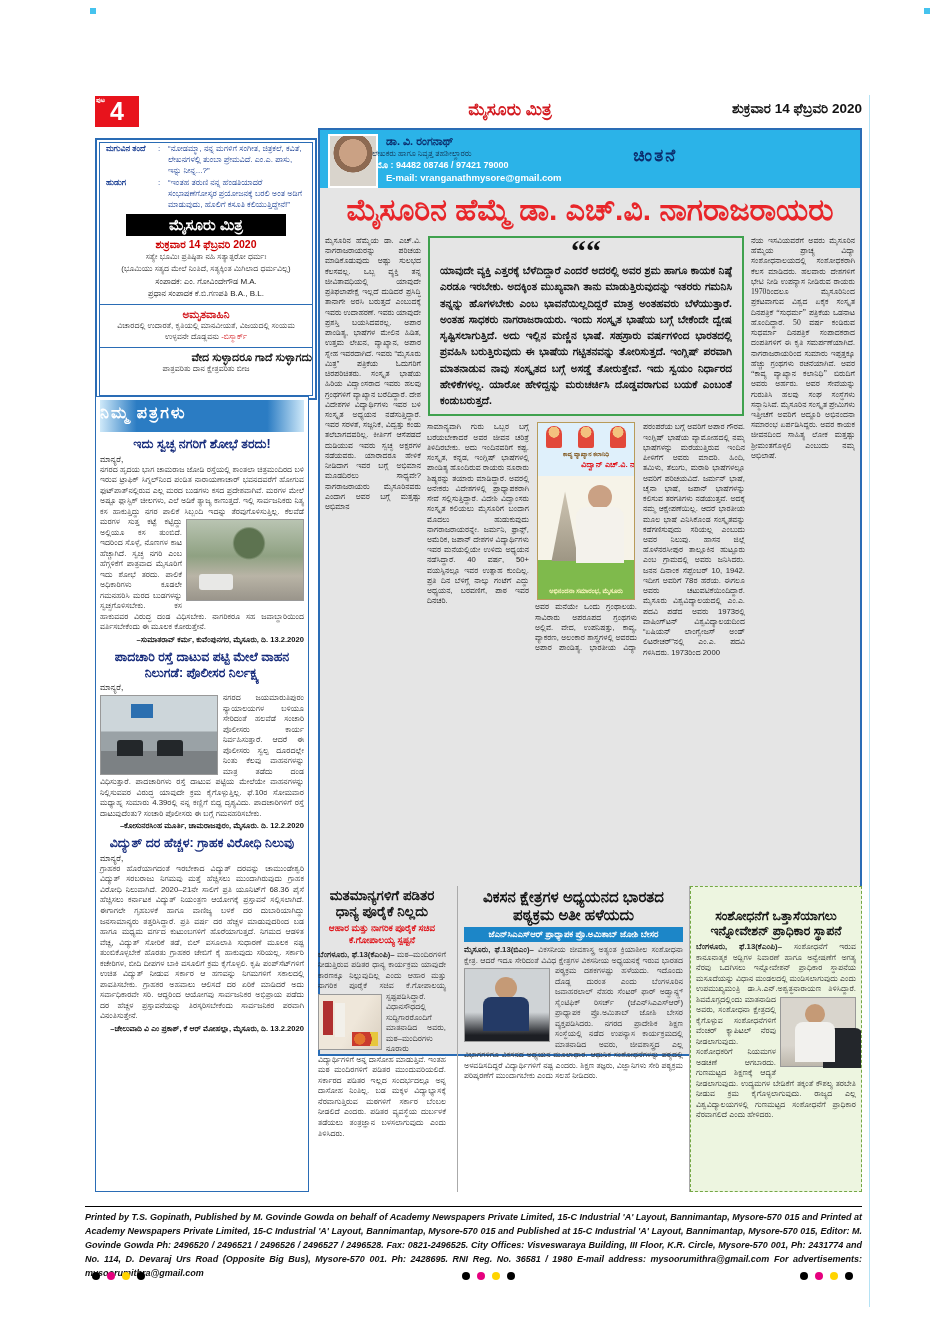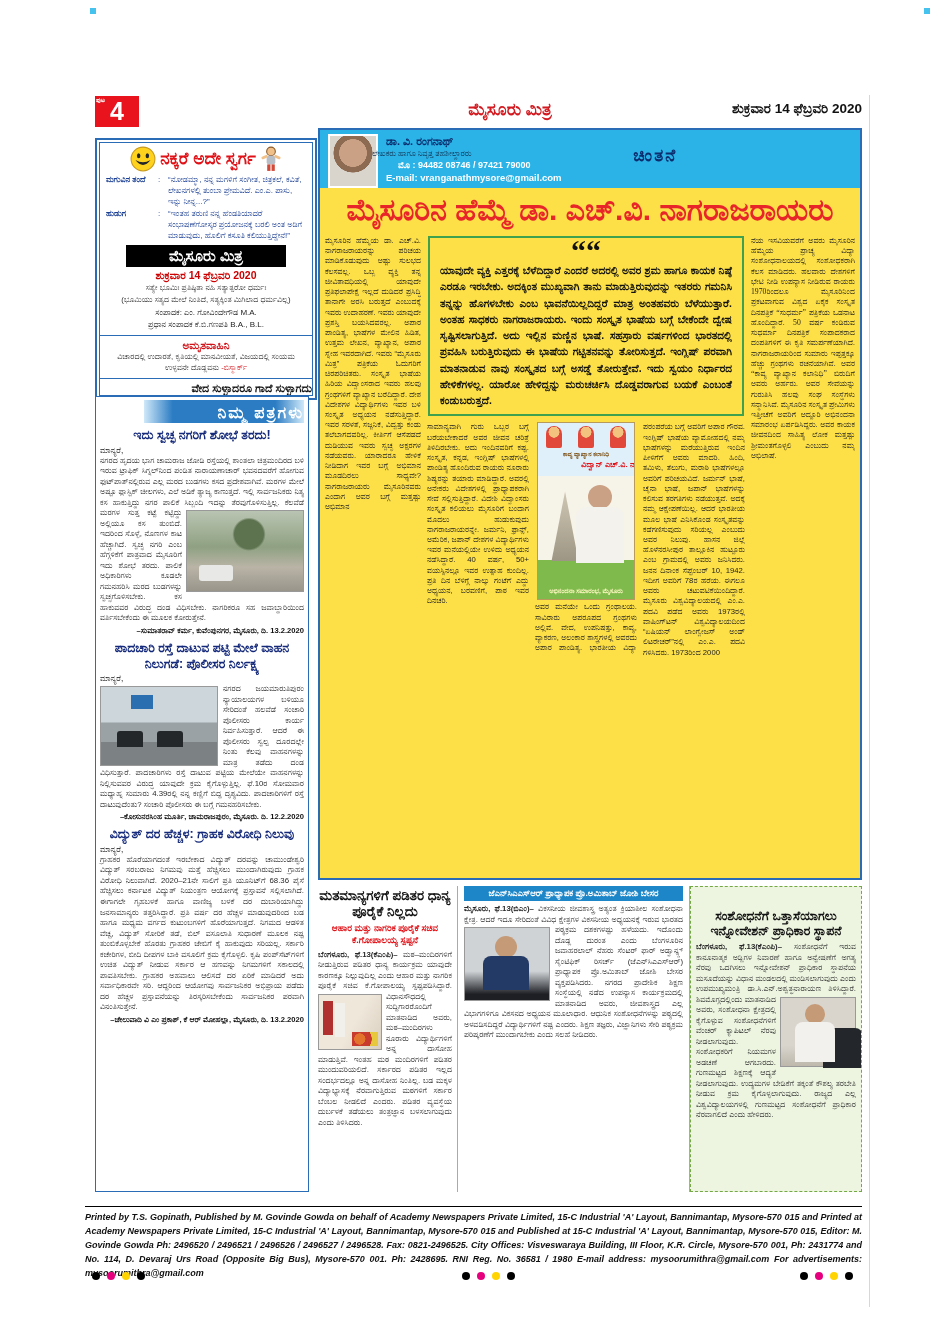--- a/index.html
+++ b/index.html
@@ -36,45 +36,45 @@
   .mm-ed{font-size:8px;text-align:center;color:#222;line-height:1.5;}
   .amv-t{color:#d01218;font-weight:bold;font-size:10.5px;text-align:center;margin-top:2px;}
   .amv-x{font-size:7.8px;text-align:center;color:#333;padding:0 10px;line-height:1.4;}
   .amv-a{color:#d01218;font-weight:normal;}
   .prov-t{font-weight:bold;font-size:11px;text-align:right;color:#111;margin-top:2px;}
   .prov-x{font-size:7.8px;text-align:center;color:#333;}
 
   
   .letters{position:absolute;left:95px;top:396px;width:214px;height:796px;border:1px solid #2a6cb5;
            padding:3px 4px;box-sizing:border-box;overflow:hidden;background:#fff;}
-  .let-banner{height:23px;background:linear-gradient(90deg,#cfe9f9,#2b7cc3 18%,#2b7cc3 82%,#cfe9f9);
-              color:#fff;font-weight:bold;font-size:16px;text-align:right;line-height:25px;letter-spacing:2px;margin-left:44px;}
+  .let-banner{height:32px;background:linear-gradient(90deg,#cfe9f9,#2b7cc3 18%,#2b7cc3 82%,#cfe9f9);
+              color:#fff;font-weight:bold;font-size:16px;text-align:left;line-height:25px;letter-spacing:2px;}
   .let-head{font-weight:bold;font-size:12.5px;color:#14297a;text-align:center;line-height:1.25;margin:5px 0 2px;}
   .let-sal{font-weight:normal;font-size:8.2px;color:#222;}
   .let-body{font-size:7.8px;line-height:1.35;text-align:justify;color:#2a2a2a;}
   .let-sig{font-size:7.6px;font-weight:bold;text-align:right;color:#111;margin:2px 0 3px;}
   .ph{border:1px solid #999;box-sizing:border-box;}
   .ph-street{float:right;width:118px;height:82px;margin:2px 0 2px 4px;
      background:linear-gradient(180deg,#b9c4b2 0%,#8fa182 45%,#b9b4a6 70%,#9a958b 100%);position:relative;}
   .ph-street::after{content:"";position:absolute;left:12px;bottom:10px;width:34px;height:16px;background:#e8e8e6;border-radius:3px;}
   .ph-street::before{content:"";position:absolute;left:40px;top:4px;width:44px;height:48px;background:radial-gradient(circle at 50% 40%,#5d7350 0 40%,transparent 46%);}
   .ph-autos{float:left;width:118px;height:80px;margin:2px 5px 2px 0;
      background:linear-gradient(180deg,#cdd6da 0 45%,#9aa2a6 46% 70%,#7c8184 70% 100%);position:relative;}
   .ph-autos::before{content:"";position:absolute;left:16px;bottom:18px;width:26px;height:16px;background:#23272a;border-radius:3px 3px 0 0;box-shadow:40px 0 0 #23272a;}
   .ph-autos::after{content:"";position:absolute;left:30px;top:8px;width:22px;height:14px;background:#2b6fb0;}
 
   
-  .main{position:absolute;left:318px;top:128px;width:544px;height:752px;border:2px solid #2a6cb5;
-        box-sizing:border-box;background:#fde047;overflow:hidden;}
+  .main{position:absolute;left:318px;top:128px;width:544px;height:928px;border:2px solid #2a6cb5;
+        box-sizing:border-box;background:#e5e5e5;overflow:hidden;}
   .strip{position:relative;height:58px;background:#2bb3e8;}
   .a-photo{position:absolute;left:8px;top:4px;width:46px;height:50px;border:2px solid #fff;
      background:radial-gradient(circle at 50% 34%,#caa184 0 34%,#8d6a52 35% 48%,#d9d4cc 49% 100%);}
   .a-name{position:absolute;left:66px;top:5px;font-weight:bold;font-size:11px;color:#0c2e6e;}
   .a-role{position:absolute;left:52px;top:19px;font-size:8px;color:#12314f;font-family:Liberation Serif, serif;}
-  .a-phone{position:absolute;left:78px;top:30px;font-weight:bold;font-size:9px;color:#fff;}
+  .a-phone{position:absolute;left:56px;top:30px;font-weight:bold;font-size:9px;color:#fff;}
   .a-mail{position:absolute;left:66px;top:42px;font-weight:bold;font-size:9.5px;color:#fff;}
   .kicker{position:absolute;left:58%;top:16px;font-weight:bold;font-size:17px;color:#0c2e6e;letter-spacing:2px;}
   .headline{color:#e8262a;font-weight:bold;font-size:30px;text-align:center;line-height:44px;height:44px;
             white-space:nowrap;overflow:hidden;}
   .mbody{display:flex;gap:6px;padding:4px 5px;height:632px;box-sizing:border-box;}
   .mcol{font-size:7.7px;line-height:1.33;text-align:justify;color:#222;overflow:hidden;}
   .mcol-l{width:96px;flex:none;}
   .mcol-r{width:104px;flex:none;font-family:Liberation Serif, serif;}
   .mcenter{flex:1;display:flex;flex-direction:column;min-width:0;}
   .qbox{border:2px solid #3fa14e;margin:0 1px 6px;padding:2px 10px 6px;position:relative;}
@@ -90,21 +90,21 @@
   .poster .temple{position:absolute;left:10px;bottom:38px;width:34px;height:70px;
      background:linear-gradient(180deg,#cfc6b4,#9e9684);clip-path:polygon(50% 0,90% 100%,10% 100%);}
   .poster .man{position:absolute;right:8px;bottom:36px;width:52px;height:78px;}
   .poster .man::before{content:"";position:absolute;left:14px;top:0;width:24px;height:24px;border-radius:50%;background:#caa184;}
   .poster .man::after{content:"";position:absolute;left:2px;top:22px;width:48px;height:56px;border-radius:10px 10px 0 0;background:#f4f2ec;}
   .poster .pt3{position:absolute;bottom:4px;width:100%;text-align:center;font-size:6.5px;color:#fff8c2;font-weight:bold;}
 
   
   .bottom{position:absolute;left:318px;top:886px;width:544px;height:306px;display:flex;}
   .bart{overflow:hidden;box-sizing:border-box;}
-  .b1{width:140px;padding-right:5px;border-right:1px solid #aaa;}
+  .b1{width:140px;padding-right:11px;border-right:1px solid #aaa;}
   .b2{width:232px;padding:0 6px;border-right:1px solid #aaa;}
   .b3{width:172px;background:#edf5e0;border:1px dashed #74a844;padding:20px 5px;margin-left:0;}
   .b-head{font-weight:bold;font-size:13.5px;color:#101010;text-align:center;line-height:1.2;margin:2px 0 3px;}
   .b2 .b-head{font-size:15px;}
   .b3 .b-head{font-size:12.5px;}
   .b-sub-red{color:#e01218;font-weight:bold;font-size:9px;text-align:center;line-height:1.3;margin-bottom:3px;}
   .b-sub-blue{background:#1c86c8;color:#fff;font-weight:bold;font-size:8.5px;text-align:center;padding:2px 0;margin-bottom:3px;}
   .b-body{font-size:7.8px;line-height:1.35;text-align:justify;color:#2a2a2a;}
   .b-dl{font-weight:bold;}
   .ph-ritual{float:left;width:64px;height:56px;margin:2px 4px 2px 0;
@@ -142,37 +142,20 @@
       <span class="pglabel">ಪುಟ</span>
       <span>4</span>
     </div>
     <div class="mast">ಮೈಸೂರು ಮಿತ್ರ</div>
     <div class="hdate">ಶುಕ್ರವಾರ 14 ಫೆಬ್ರವರಿ 2020</div>
   </div>
   <div class="hdr-line"></div>
 
   <div class="box-dbl">
     <div class="inner">
-      <div class="joke-title">
-        <svg width="26" height="26" viewBox="0 0 24 24">
-          <circle cx="12" cy="12" r="11" fill="#ffd21e" stroke="#c79a23"></circle>
-          <ellipse cx="8" cy="9" rx="1.6" ry="2.4" fill="#23262b"></ellipse>
-          <ellipse cx="16" cy="9" rx="1.6" ry="2.4" fill="#23262b"></ellipse>
-          <path d="M5 13 q7 9 14 0 q-7 4 -14 0z" fill="#23262b"></path>
-        </svg>
-        <span class="t">ನಕ್ಕರೆ ಅದೇ ಸ್ವರ್ಗ</span>
-        <svg width="22" height="26" viewBox="0 0 20 24">
-          <circle cx="10" cy="5" r="4" fill="#f0c088" stroke="#8a5a2a"></circle>
-          <rect x="6" y="9" width="8" height="8" rx="2" fill="#b8bec6"></rect>
-          <rect x="1" y="9" width="6" height="2.5" rx="1" fill="#f0c088" transform="rotate(-25 4 10)"></rect>
-          <rect x="13" y="9" width="6" height="2.5" rx="1" fill="#f0c088" transform="rotate(25 16 10)"></rect>
-          <rect x="6.5" y="17" width="3" height="6" fill="#d04a3a"></rect>
-          <rect x="10.5" y="17" width="3" height="6" fill="#d04a3a"></rect>
-        </svg>
-      </div>
       <div class="joke-line">
         <span class="joke-sp">ಮಗುವಿನ ತಂದೆ</span>
         <span class="joke-colon">:</span>
         <span>“ನೋಡಮ್ಮಾ, ನನ್ನ ಮಗಳಿಗೆ ಸಂಗೀತ, ಚಿತ್ರಕಲೆ, ಕವಿತೆ, ಲೇಖನಗಳಲ್ಲಿ ತುಂಬಾ ಪ್ರೇಮವಿದೆ. ಎಂ.ಎ. ಪಾಸು, ಇನ್ನು ನೀನ್ನ...?”</span>
       </div>
       <div class="joke-line">
         <span class="joke-sp">ಹುಡುಗ</span>
         <span class="joke-colon">:</span>
         <span>“ಇಂತಹ ತರುಣಿ ನನ್ನ ಹೆಂಡತಿಯಾದರೆ ಸಂಭಾಷಣೆಗೋಸ್ಕರ ಪ್ರಯೋಜನಕ್ಕೆ ಬರಲಿ ಅಂತ ಅಡಿಗೆ ಮಾಡುವುದು, ಹೊಲಿಗೆ ಕಸೂತಿ ಕಲಿಯುತ್ತಿದ್ದೇನೆ!”</span>
       </div>
@@ -274,20 +257,21 @@
       <div class="b-head">ಮತಮಾನ್ಯಗಳಿಗೆ ಪಡಿತರ ಧಾನ್ಯ ಪೂರೈಕೆ ನಿಲ್ಲದು</div>
       <div class="b-sub-red">ಆಹಾರ ಮತ್ತು ನಾಗರಿಕ ಪೂರೈಕೆ ಸಚಿವ ಕೆ.ಗೋಪಾಲಯ್ಯ ಸ್ಪಷ್ಟನೆ</div>
       <div class="b-body">
         <span class="b-dl">ಬೆಂಗಳೂರು, ಫೆ.13(ಕೆಎಂಪಿ)–</span>
         <span> ಮಠ–ಮಂದಿರಗಳಿಗೆ ನೀಡುತ್ತಿರುವ ಪಡಿತರ ಧಾನ್ಯ ಕಾರ್ಯಕ್ರಮ ಯಾವುದೇ ಕಾರಣಕ್ಕೂ ನಿಲ್ಲುವುದಿಲ್ಲ ಎಂದು ಆಹಾರ ಮತ್ತು ನಾಗರಿಕ ಪೂರೈಕೆ ಸಚಿವ ಕೆ.ಗೋಪಾಲಯ್ಯ ಸ್ಪಷ್ಟಪಡಿಸಿದ್ದಾರೆ.</span>
         <span class="ph ph-ritual"></span>
         <span>ವಿಧಾನಸೌಧದಲ್ಲಿ ಸುದ್ದಿಗಾರರೊಂದಿಗೆ ಮಾತನಾಡಿದ ಅವರು, ಮಠ–ಮಂದಿರಗಳು ನೂರಾರು ವಿದ್ಯಾರ್ಥಿಗಳಿಗೆ ಅನ್ನ ದಾಸೋಹ ಮಾಡುತ್ತಿವೆ. ಇಂತಹ ಮಠ ಮಂದಿರಗಳಿಗೆ ಪಡಿತರ ಮುಂದುವರಿಯಲಿದೆ. ಸರ್ಕಾರದ ಪಡಿತರ ಇಲ್ಲದ ಸಂದರ್ಭದಲ್ಲೂ ಅನ್ನ ದಾಸೋಹ ನಿಂತಿಲ್ಲ. ಬಡ ಮಕ್ಕಳ ವಿದ್ಯಾಭ್ಯಾಸಕ್ಕೆ ನೆರವಾಗುತ್ತಿರುವ ಮಠಗಳಿಗೆ ಸರ್ಕಾರ ಬೆಂಬಲ ನೀಡಲಿದೆ ಎಂದರು. ಪಡಿತರ ವ್ಯವಸ್ಥೆಯ ದುರ್ಬಳಕೆ ತಡೆಯಲು ತಂತ್ರಜ್ಞಾನ ಬಳಸಲಾಗುವುದು ಎಂದು ತಿಳಿಸಿದರು.</span>
       </div>
     </div>
     <div class="bart b2">
+      <div class="b-head">ವಿಕಸನ ಕ್ಷೇತ್ರಗಳ ಅಧ್ಯಯನದ ಭಾರತದ ಪಠ್ಯಕ್ರಮ ಅತೀ ಹಳೆಯದು</div>
       <div class="b-sub-blue">ಜೆಎನ್‌ಸಿಎಎಸ್‌ಆರ್ ಪ್ರಾಧ್ಯಾಪಕ ಪ್ರೊ.ಅಮಿತಾಬ್ ಜೋಶಿ ಬೇಸರ</div>
       <div class="b-body">
         <span class="b-dl">ಮೈಸೂರು, ಫೆ.13(ಬಿಎಂ)–</span>
         <span> ವಿಕಸನೀಯ ಜೀವಶಾಸ್ತ್ರ ಅತ್ಯಂತ ಕ್ರಿಯಾಶೀಲ ಸಂಶೋಧನಾ ಕ್ಷೇತ್ರ. ಆದರೆ ಇದೂ ಸೇರಿದಂತೆ ವಿವಿಧ ಕ್ಷೇತ್ರಗಳ ವಿಕಸನೀಯ ಅಧ್ಯಯನಕ್ಕೆ ಇರುವ ಭಾರತದ ಪಠ್ಯಕ್ರಮ ದಶಕಗಳಷ್ಟು ಹಳೆಯದು.</span>
         <span class="ph ph-prof"></span>
         <span>ಇದೊಂದು ದೊಡ್ಡ ದುರಂತ ಎಂದು ಬೆಂಗಳೂರಿನ ಜವಾಹರಲಾಲ್ ನೆಹರು ಸೆಂಟರ್ ಫಾರ್ ಅಡ್ವಾನ್ಸ್ಡ್ ಸೈಂಟಿಫಿಕ್ ರಿಸರ್ಚ್ (ಜೆಎನ್‌ಸಿಎಎಸ್‌ಆರ್) ಪ್ರಾಧ್ಯಾಪಕ ಪ್ರೊ.ಅಮಿತಾಬ್ ಜೋಶಿ ಬೇಸರ ವ್ಯಕ್ತಪಡಿಸಿದರು. ನಗರದ ಪ್ರಾದೇಶಿಕ ಶಿಕ್ಷಣ ಸಂಸ್ಥೆಯಲ್ಲಿ ನಡೆದ ಉಪನ್ಯಾಸ ಕಾರ್ಯಕ್ರಮದಲ್ಲಿ ಮಾತನಾಡಿದ ಅವರು, ಜೀವಶಾಸ್ತ್ರದ ಎಲ್ಲ ವಿಭಾಗಗಳಿಗೂ ವಿಕಸನದ ಅಧ್ಯಯನ ಮೂಲಾಧಾರ. ಆಧುನಿಕ ಸಂಶೋಧನೆಗಳನ್ನು ಪಠ್ಯದಲ್ಲಿ ಅಳವಡಿಸದಿದ್ದರೆ ವಿದ್ಯಾರ್ಥಿಗಳಿಗೆ ನಷ್ಟ ಎಂದರು. ಶಿಕ್ಷಣ ತಜ್ಞರು, ವಿಜ್ಞಾನಿಗಳು ಸೇರಿ ಪಠ್ಯಕ್ರಮ ಪರಿಷ್ಕರಣೆಗೆ ಮುಂದಾಗಬೇಕು ಎಂದು ಸಲಹೆ ನೀಡಿದರು.</span>
       </div>
     </div>
     <div class="bart b3">
       <div class="b-head">ಸಂಶೋಧನೆಗೆ ಒತ್ತಾಸೆಯಾಗಲು ಇನ್ನೋವೇಶನ್ ಪ್ರಾಧಿಕಾರ ಸ್ಥಾಪನೆ</div>

